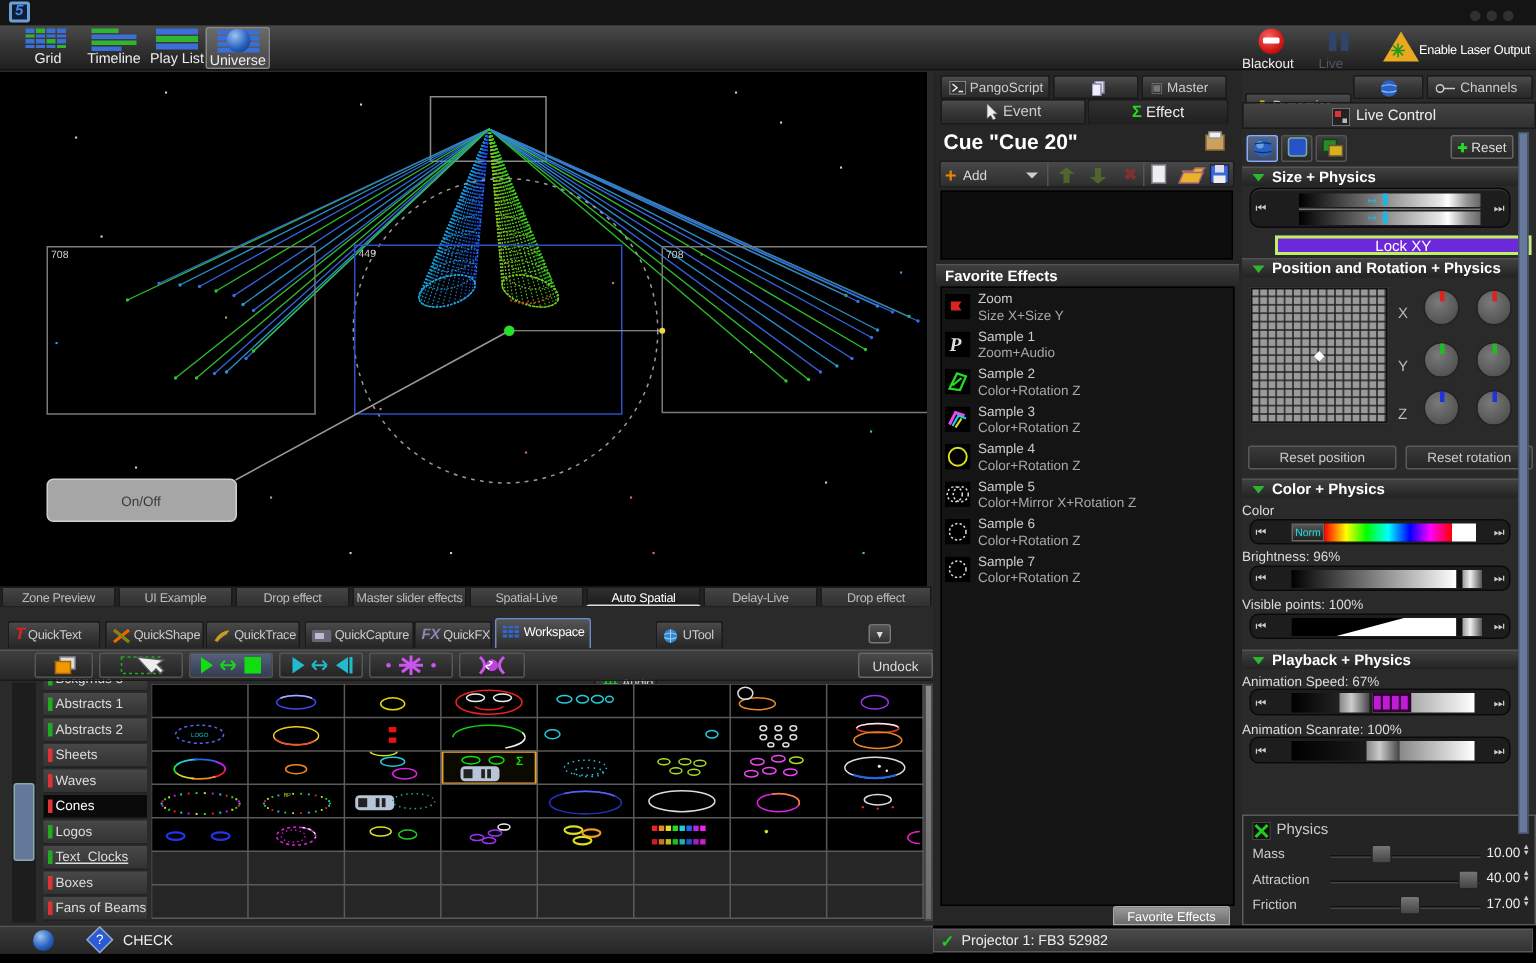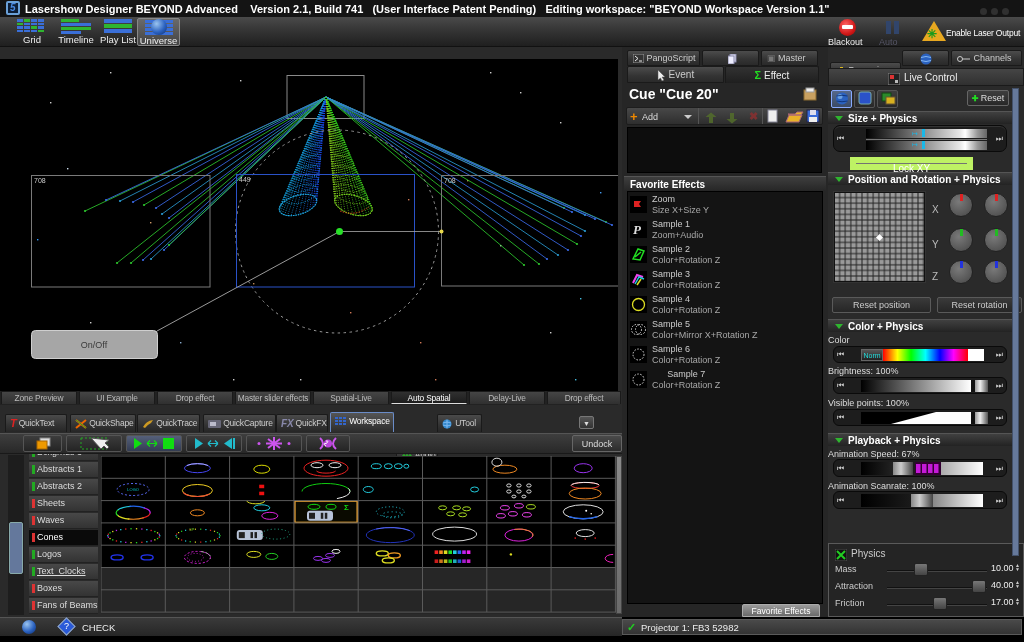--- a/index.html
+++ b/index.html
@@ -22,21 +22,21 @@
 .rowsic i.g{background:#2fb52f;}
 
 #blackout-ic{position:absolute;left:839px;top:19px;width:17px;height:17px;border-radius:50%;background:radial-gradient(circle at 40% 35%,#f66,#d01818 60%,#900);}
 #blackout-ic:after{content:"";position:absolute;left:3px;top:6px;width:11px;height:4px;background:#fff;border-radius:1px;}
 #pause-ic{position:absolute;left:886px;top:21px;width:14px;height:13px;}
 #pause-ic i{position:absolute;top:0;width:5px;height:13px;background:#31456b;}
 #warn-ic{position:absolute;left:922px;top:21px;width:0;height:0;border-left:12px solid transparent;border-right:12px solid transparent;border-bottom:20px solid #e8a820;}
 #warn-ic:after{content:"✳";position:absolute;left:-7px;top:6px;color:#1c9a1c;font-size:12px;font-weight:bold;}
 .tlabel{position:absolute;top:37px;font-size:9px;color:#eee;}
 
-#preview{position:absolute;left:0;top:59px;width:618px;height:344px;background:#5eead4;}
+#preview{position:absolute;left:0;top:48px;width:618px;height:344px;background:#5eead4;}
 #ptabs{position:absolute;left:0;top:391px;width:618px;height:14px;background:#222;}
 .ptab{position:absolute;top:0;height:13px;background:linear-gradient(#454545,#303030);color:#bbb;font-size:8.4px;text-align:center;line-height:13px;border:1px solid #1a1a1a;border-bottom:none;white-space:nowrap;overflow:hidden;letter-spacing:-0.2px;}
 .ptab.sel{background:linear-gradient(#303030,#1d1d1d);color:#fff;border-bottom:1px solid #ddd;}
 
 #bottomleft{position:absolute;left:0;top:405px;width:622px;height:212px;background:#2a2a2a;}
 .qtab{position:absolute;top:9px;height:18px;background:linear-gradient(#4a4a4a,#333 60%,#262626);border:1px solid #1a1a1a;border-bottom:none;color:#ccc;font-size:8.5px;line-height:17px;border-radius:2px 2px 0 0;white-space:nowrap;overflow:hidden;letter-spacing:-0.2px;}
 .qtab svg,.qtab span{vertical-align:middle;}
 .qtab.sel{background:linear-gradient(#555,#2c2c2c);color:#fff;border-color:#6a8cc8;height:20px;top:7px;}
 #btoolbar{position:absolute;left:0;top:28px;z-index:2;width:622px;height:21px;background:linear-gradient(#3e3e3e,#282828);border-top:1px solid #555;border-bottom:1px solid #191919;}
 .bbtn{position:absolute;top:30px;height:17px;z-index:3;background:linear-gradient(#3c3c3c,#242424);border:1px solid #555;border-radius:2px;}
@@ -66,21 +66,20 @@
 .phval{position:absolute;left:162px;color:#eee;font-size:9px;}
 .phspin{position:absolute;left:186px;color:#ccc;font-size:5px;line-height:4px;}
 
 #statusbar{position:absolute;left:0;top:617px;width:1024px;height:25px;background:#000;}
 </style></head>
 <body>
 <div id="app">
 
 <div id="titlebar">
   <div id="logo"></div>
-  <div class="t" style="left:25px;">Lasershow Designer BEYOND Advanced&nbsp;&nbsp;&nbsp;&nbsp;Version 2.1, Build 741&nbsp;&nbsp;&nbsp;(User Interface Patent Pending)&nbsp;&nbsp;&nbsp;Editing workspace: "BEYOND Workspace Version 1.1"</div>
 <div style="position:absolute;right:8px;top:5px;width:40px;height:8px;"><span style="display:inline-block;width:7px;height:7px;border-radius:50%;background:#303030;margin-left:4px;"></span><span style="display:inline-block;width:7px;height:7px;border-radius:50%;background:#303030;margin-left:4px;"></span><span style="display:inline-block;width:7px;height:7px;border-radius:50%;background:#303030;margin-left:4px;"></span></div>
 </div>
 
 <div id="toolbar"></div>
 <div class="tbtn" style="left:10px;width:44px;">
       <div class="ic gridic">
         <i></i>
         <i class="g"></i>
         <i></i>
         <i></i>
@@ -127,21 +126,21 @@
         <div style="position:absolute;left:6px;top:-1px;width:16px;height:16px;border-radius:50%;background:radial-gradient(circle at 35% 30%,#9ac4f0,#2b62c0 55%,#0a2a6a);"></div>
       </div>
       <div class="lb">Universe</div>
     </div>
 <div id="blackout-ic"></div>
     <div class="tlabel" style="left:828px;">Blackout</div>
 <div id="pause-ic">
       <i style="left:0;"></i>
       <i style="left:8px;"></i>
     </div>
-    <div class="tlabel" style="left:879px;color:#556;">Auto</div>
+    <div class="tlabel" style="left:879px;color:#556;">Live</div>
 <div id="warn-ic"></div>
     <div class="tlabel" style="left:946px;top:28px;color:#fff;font-size:8.5px;width:78px;letter-spacing:-0.2px;">Enable Laser Output</div>
 
 <div id="preview">
       <svg width="618" height="344" viewBox="0 0 618 344" xmlns="http://www.w3.org/2000/svg" style="position:absolute;left:0;top:0;">
 <rect width="618" height="344" fill="#000"></rect>
 <rect x="67" y="109" width="1.4" height="1.4" fill="#cde"></rect>
 <rect x="150" y="163" width="1.4" height="1.4" fill="#c96"></rect>
 <rect x="253" y="224" width="1.4" height="1.4" fill="#b85"></rect>
 <rect x="408" y="140" width="1.4" height="1.4" fill="#c75"></rect>
@@ -694,21 +693,21 @@
 <div style="position:absolute;left:30px;top:272px;color:#ccc;font-size:9px;line-height:11px;">Sample 5<br><span style="color:#a8a8a8;">Color+Mirror X+Rotation Z</span></div>
 <div style="position:absolute;left:8px;top:299px;"><svg width="17" height="17">
           <rect width="17" height="17" fill="#000"></rect>
           <circle cx="8.5" cy="8.5" r="5.5" fill="none" stroke="#ddd" stroke-dasharray="1.5,1.5"></circle>
         </svg></div>
 <div style="position:absolute;left:30px;top:297px;color:#ccc;font-size:9px;line-height:11px;">Sample 6<br><span style="color:#a8a8a8;">Color+Rotation Z</span></div>
 <div style="position:absolute;left:8px;top:324px;"><svg width="17" height="17">
           <rect width="17" height="17" fill="#000"></rect>
           <circle cx="8.5" cy="8.5" r="5.5" fill="none" stroke="#ddd" stroke-dasharray="1.5,1.5"></circle>
         </svg></div>
-<div style="position:absolute;left:30px;top:322px;color:#ccc;font-size:9px;line-height:11px;text-align:center;">Sample 7<br><span style="color:#a8a8a8;">Color+Rotation Z</span></div>
+<div style="position:absolute;left:30px;top:322px;color:#ccc;font-size:9px;line-height:11px;">Sample 7<br><span style="color:#a8a8a8;">Color+Rotation Z</span></div>
 <div style="position:absolute;left:120px;top:557px;width:78px;height:13px;background:linear-gradient(#9a9a9a,#6a6a6a);border:1px solid #aaa;border-radius:2px 2px 0 0;color:#fff;font-size:8.5px;text-align:center;line-height:12px;">Favorite Effects</div>
 </div>
 
 <div id="rightpanel">
 <div class="mtab" style="left:2px;top:15px;width:71px;"><svg width="10" height="10" style="vertical-align:middle;">
           <path d="M1 9 V3 h3 v6 z" fill="#d22"></path>
           <path d="M4 9 V1 h3 v8 z" fill="#db2"></path>
           <path d="M7 9 V4 h2.5 v5 z" fill="#2b2"></path>
         </svg> Dynamics</div>
 <div class="mtab" style="left:74px;top:3px;width:47px;text-align:center;padding-left:0;"><svg width="12" height="12" style="vertical-align:middle;">
@@ -744,21 +743,21 @@
 <div style="position:absolute;left:3px;top:8px;color:#ccc;font-size:8px;">⏮</div>
 <div style="position:absolute;right:3px;top:8px;color:#ccc;font-size:8px;">⏭</div>
 <div style="position:absolute;left:32px;top:2.5px;width:121px;height:9px;background:linear-gradient(to right,#000,#e8e8e8 78%,#fff 82%,#999 92%,#666);"></div>
 <div style="position:absolute;left:32px;top:15px;width:121px;height:9px;background:linear-gradient(to right,#000,#e8e8e8 78%,#fff 82%,#999 92%,#666);"></div>
 <div style="position:absolute;left:32px;top:12.5px;width:121px;height:1.5px;background:#777;"></div>
 <div style="position:absolute;left:88px;top:3px;width:3px;height:8px;background:#1ab8e8;"></div>
 <div style="position:absolute;left:88px;top:15px;width:3px;height:8px;background:#1ab8e8;"></div>
 <div style="position:absolute;left:78px;top:4px;color:#1ab8e8;font-size:7px;">↦</div>
 <div style="position:absolute;left:78px;top:15px;color:#1ab8e8;font-size:7px;">↦</div>
 </div>
-<div style="position:absolute;left:22px;top:110px;width:123px;height:13px;background:#737373;border:6px solid #bef264;color:#fff;font-size:10px;text-align:center;line-height:12px;">Lock XY</div>
+<div style="position:absolute;left:22px;top:110px;width:171px;height:13px;background:#6d28d9;border:2px solid #bef264;color:#fff;font-size:10px;text-align:center;line-height:12px;">Lock XY</div>
 <div class="sechead" style="top:125px;">Position and Rotation + Physics</div>
 <div style="position:absolute;left:5px;top:144px;width:93px;height:92px;background:#111;border:1px solid #333;"><svg width="91" height="90">
           <defs>
             <pattern id="gp" width="5.6" height="5.6" patternUnits="userSpaceOnUse">
               <rect width="4.6" height="4.6" x="0.5" y="0.5" fill="#9a9a9a"></rect>
             </pattern>
           </defs>
           <rect x="1" y="1" width="89" height="88" fill="#222"></rect>
           <rect x="1" y="1" width="89" height="88" fill="url(#gp)"></rect>
           <rect x="43" y="43" width="5" height="5" fill="#fff" transform="rotate(45 45.5 45.5)"></rect>
@@ -782,21 +781,21 @@
 <div class="rbtn" style="left:109px;top:250px;width:85px;line-height:15px;">Reset rotation</div>
 <div class="sechead" style="top:272px;">Color + Physics</div>
 <div class="clabel" style="top:288px;left:0;">Color</div>
 <div style="position:absolute;left:5px;top:299px;width:174px;height:17px;background:#1d1d1d;border:1px solid #0a0a0a;border-radius:6px;">
 <div style="position:absolute;left:3px;top:3px;color:#ccc;font-size:8px;">⏮</div>
 <div style="position:absolute;right:3px;top:3px;color:#ccc;font-size:8px;">⏭</div>
 <div style="position:absolute;left:27px;top:1.5px;width:22px;height:12px;background:linear-gradient(#555,#222);border:1px solid #666;color:#2dd;font-size:7px;text-align:center;line-height:11px;">Norm</div>
 <div style="position:absolute;left:49px;top:1.5px;width:85px;height:12px;background:linear-gradient(to right,#f00,#ff0 17%,#0f0 33%,#0ff 50%,#00f 67%,#f0f 83%,#f00);"></div>
 <div style="position:absolute;left:134px;top:1.5px;width:16px;height:12px;background:#fff;"></div>
 </div>
-<div class="clabel" style="top:319px;left:0;">Brightness: 100%</div>
+<div class="clabel" style="top:319px;left:0;">Brightness: 96%</div>
 <div style="position:absolute;left:5px;top:330px;width:174px;height:17px;background:#1d1d1d;border:1px solid #0a0a0a;border-radius:6px;">
 <div style="position:absolute;left:3px;top:3px;color:#ccc;font-size:8px;">⏮</div>
 <div style="position:absolute;right:3px;top:3px;color:#ccc;font-size:8px;">⏭</div>
 <div style="position:absolute;left:27px;top:1.5px;width:110px;height:12px;background:linear-gradient(to right,#000,#fff);"></div>
 <div style="position:absolute;left:137px;top:1.5px;width:4px;height:12px;background:#111;"></div>
 <div style="position:absolute;left:141px;top:1.5px;width:13px;height:12px;background:linear-gradient(to right,#999,#eee 40%,#555);"></div>
 </div>
 <div class="clabel" style="top:351px;left:0;">Visible points: 100%</div>
 <div style="position:absolute;left:5px;top:362px;width:174px;height:17px;background:#1d1d1d;border:1px solid #0a0a0a;border-radius:6px;">
 <div style="position:absolute;left:3px;top:3px;color:#ccc;font-size:8px;">⏮</div>

